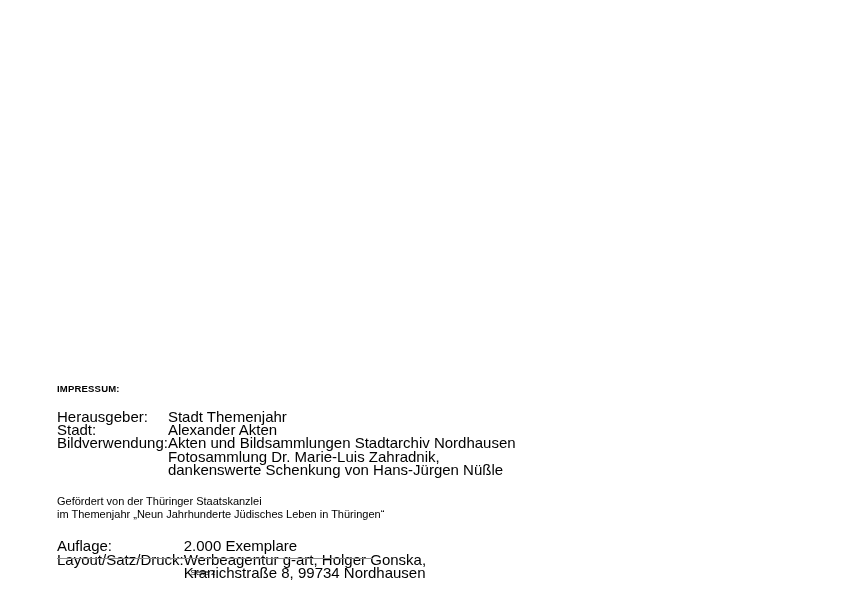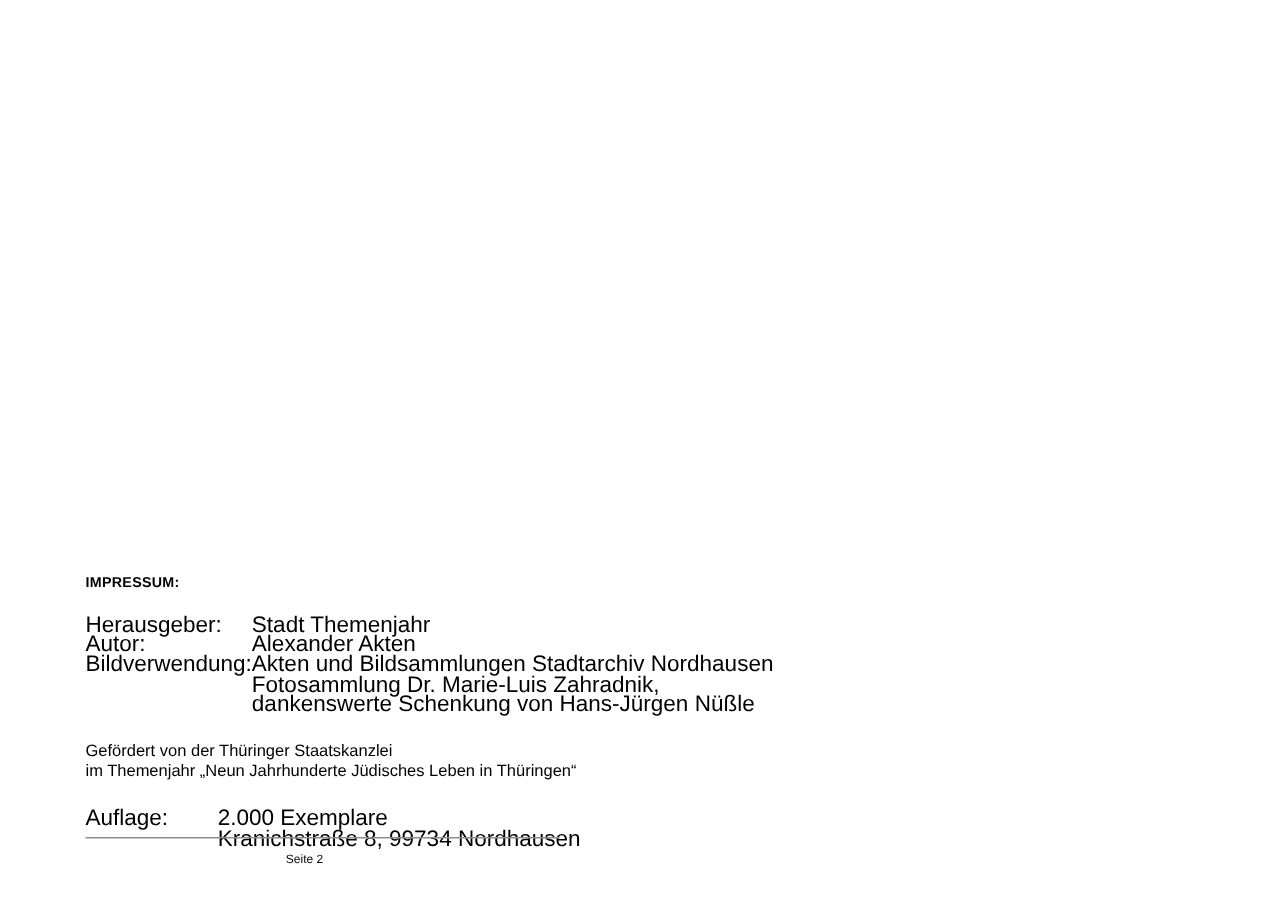--- a/index.html
+++ b/index.html
@@ -78,21 +78,21 @@
 
     <div class="impressum-heading">IMPRESSUM:</div>
 
     <table class="imp-table">
       <tbody>
         <tr>
           <td class="imp-label">Herausgeber:</td>
           <td class="imp-value">Stadt Themenjahr</td>
         </tr>
         <tr>
-          <td class="imp-label">Autor:</td>
+          <td class="imp-label">Stadt:</td>
           <td class="imp-value">Alexander Akten</td>
         </tr>
         <tr>
           <td class="imp-label">Bildverwendung:</td>
           <td class="imp-value">Akten und Bildsammlungen Stadtarchiv Nordhausen</td>
         </tr>
         <tr>
           <td class="imp-label"></td>
           <td class="imp-cont">Fotosammlung Dr. Marie-Luis Zahradnik,</td>
         </tr>
@@ -108,20 +108,24 @@
       <div>im Themenjahr „Neun Jahrhunderte Jüdisches Leben in Thüringen“</div>
     </div>
 
     <table class="imp-table print-block">
       <tbody>
         <tr>
           <td class="imp-label">Auflage:</td>
           <td class="imp-value">2.000 Exemplare</td>
         </tr>
         <tr>
+          <td class="imp-label">Layout/Satz/Druck:</td>
+          <td class="imp-value">Werbeagentur g-art, Holger Gonska,</td>
+        </tr>
+        <tr>
           <td class="imp-label"></td>
           <td class="imp-cont">Kranichstraße 8, 99734 Nordhausen</td>
         </tr>
       </tbody>
     </table>
 
   </div>
 
   <div class="footer-rule" id="footer-rule-left"></div>
   <div class="footer-page-number" id="page-number-left">Seite 2</div>

